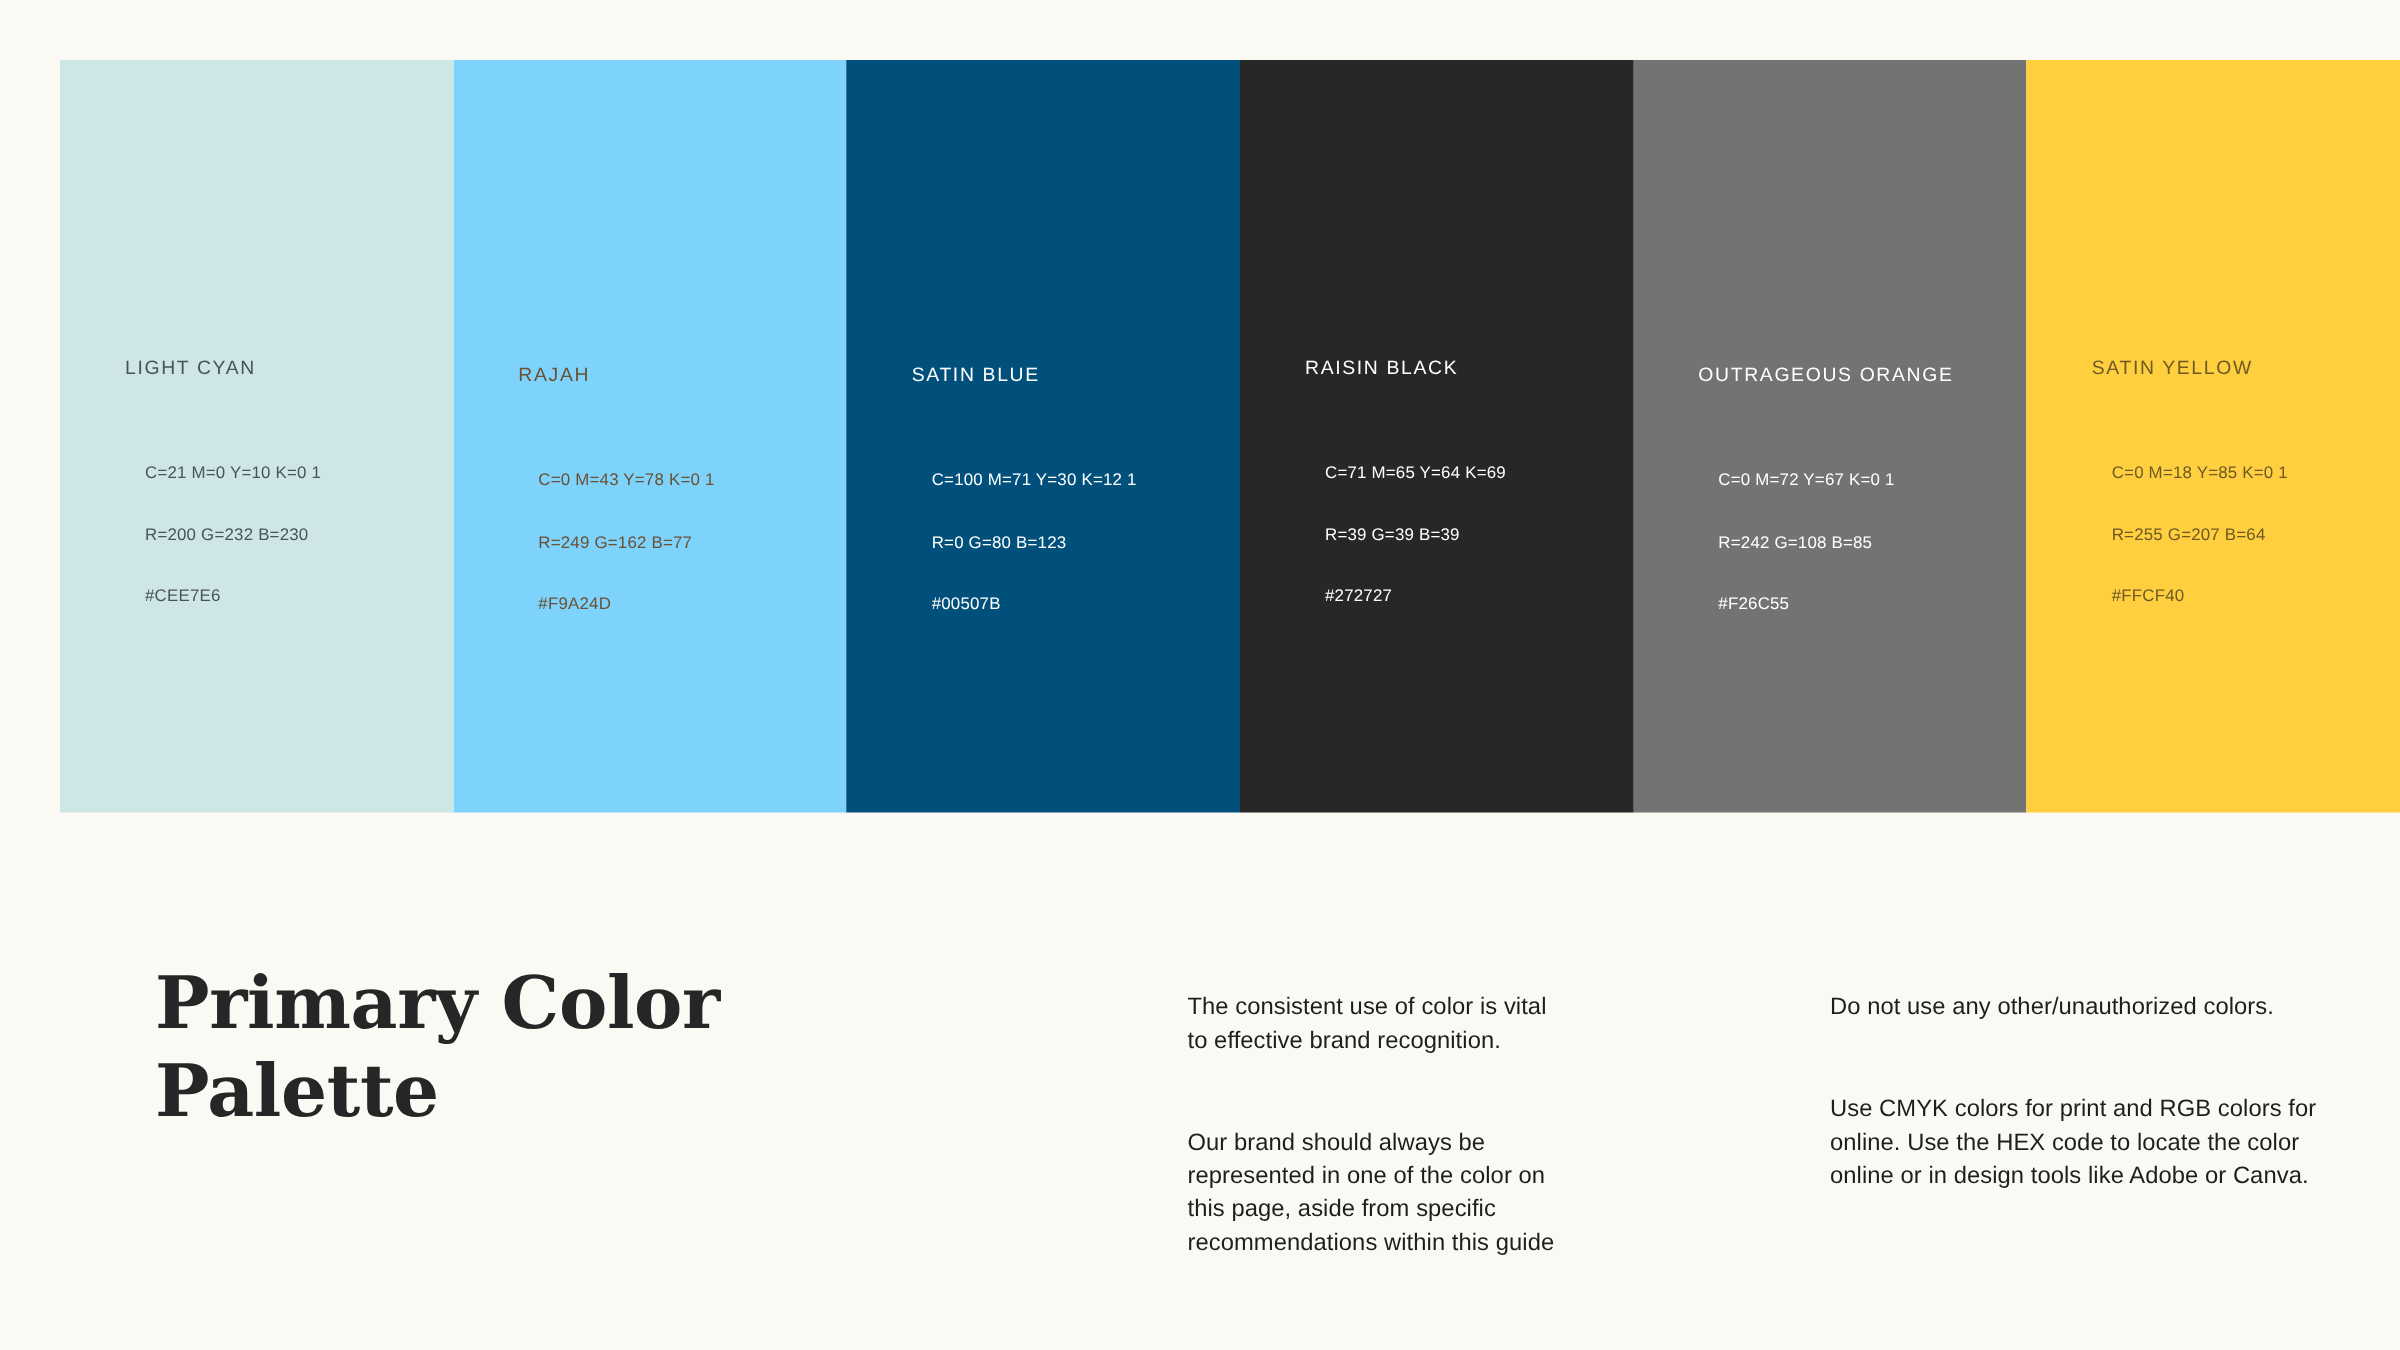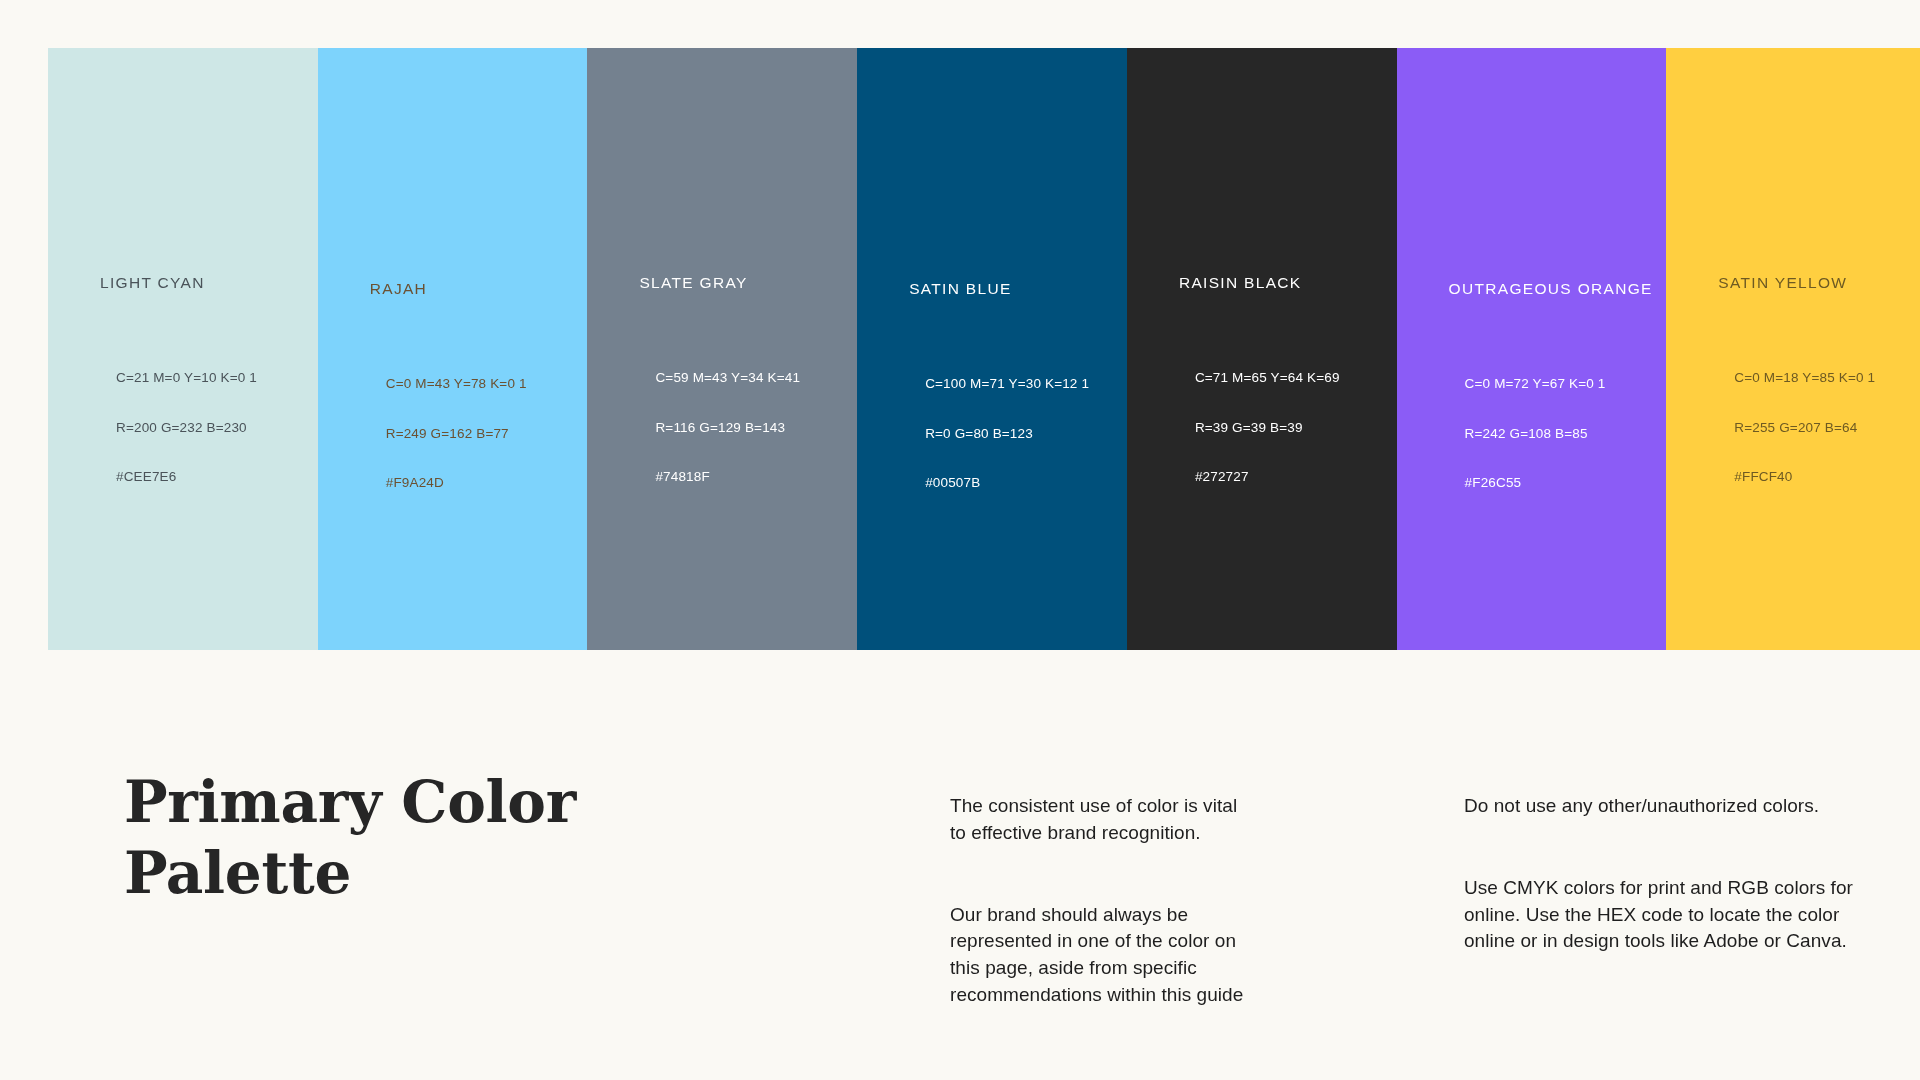--- a/index.html
+++ b/index.html
@@ -51,21 +51,21 @@
 
   .swatch-name {
     font-size: 15.5px;
     letter-spacing: 0.085em;
     font-weight: 400;
     line-height: 1.2;
     white-space: nowrap;
   }
 
   .swatch-codes {
-    margin-top: 28px;
+    margin-top: 16px;
     font-size: 13.5px;
     line-height: 1.31;
     letter-spacing: 0.012em;
     white-space: nowrap;
   }
 
   
   .content {
     position: absolute;
     top: 634px;
@@ -121,51 +121,41 @@
       <div class="swatch pos-odd" style="background: #7dd3fc;">
         <div class="swatch-info" style="color: rgb(107, 81, 50);">
           <div class="swatch-name">RAJAH</div>
           <div class="swatch-codes">
             <div>C=0 M=43 Y=78 K=0 1</div>
             <div>R=249 G=162 B=77</div>
             <div>#F9A24D</div>
           </div>
         </div>
       </div>
-      <div class="swatch pos-even" style="background: rgb(116, 129, 143);">
-        <div class="swatch-info" style="color: rgb(255, 255, 255);">
-          <div class="swatch-name">SLATE GRAY</div>
-          <div class="swatch-codes">
-            <div>C=59 M=43 Y=34 K=41</div>
-            <div>R=116 G=129 B=143</div>
-            <div>#74818F</div>
-          </div>
-        </div>
-      </div>
       <div class="swatch pos-odd" style="background: rgb(0, 80, 123);">
         <div class="swatch-info" style="color: rgb(255, 255, 255);">
           <div class="swatch-name">SATIN BLUE</div>
           <div class="swatch-codes">
             <div>C=100 M=71 Y=30 K=12 1</div>
             <div>R=0 G=80 B=123</div>
             <div>#00507B</div>
           </div>
         </div>
       </div>
       <div class="swatch pos-even" style="background: rgb(39, 39, 39);">
         <div class="swatch-info" style="color: rgb(255, 255, 255);">
           <div class="swatch-name">RAISIN BLACK</div>
           <div class="swatch-codes">
             <div>C=71 M=65 Y=64 K=69</div>
             <div>R=39 G=39 B=39</div>
             <div>#272727</div>
           </div>
         </div>
       </div>
-      <div class="swatch pos-odd" style="background: #8b5cf6;">
+      <div class="swatch pos-odd" style="background: #737373;">
         <div class="swatch-info" style="color: rgb(255, 255, 255);">
           <div class="swatch-name">OUTRAGEOUS ORANGE</div>
           <div class="swatch-codes">
             <div>C=0 M=72 Y=67 K=0 1</div>
             <div>R=242 G=108 B=85</div>
             <div>#F26C55</div>
           </div>
         </div>
       </div>
       <div class="swatch pos-even" style="background: rgb(255, 207, 64);">

